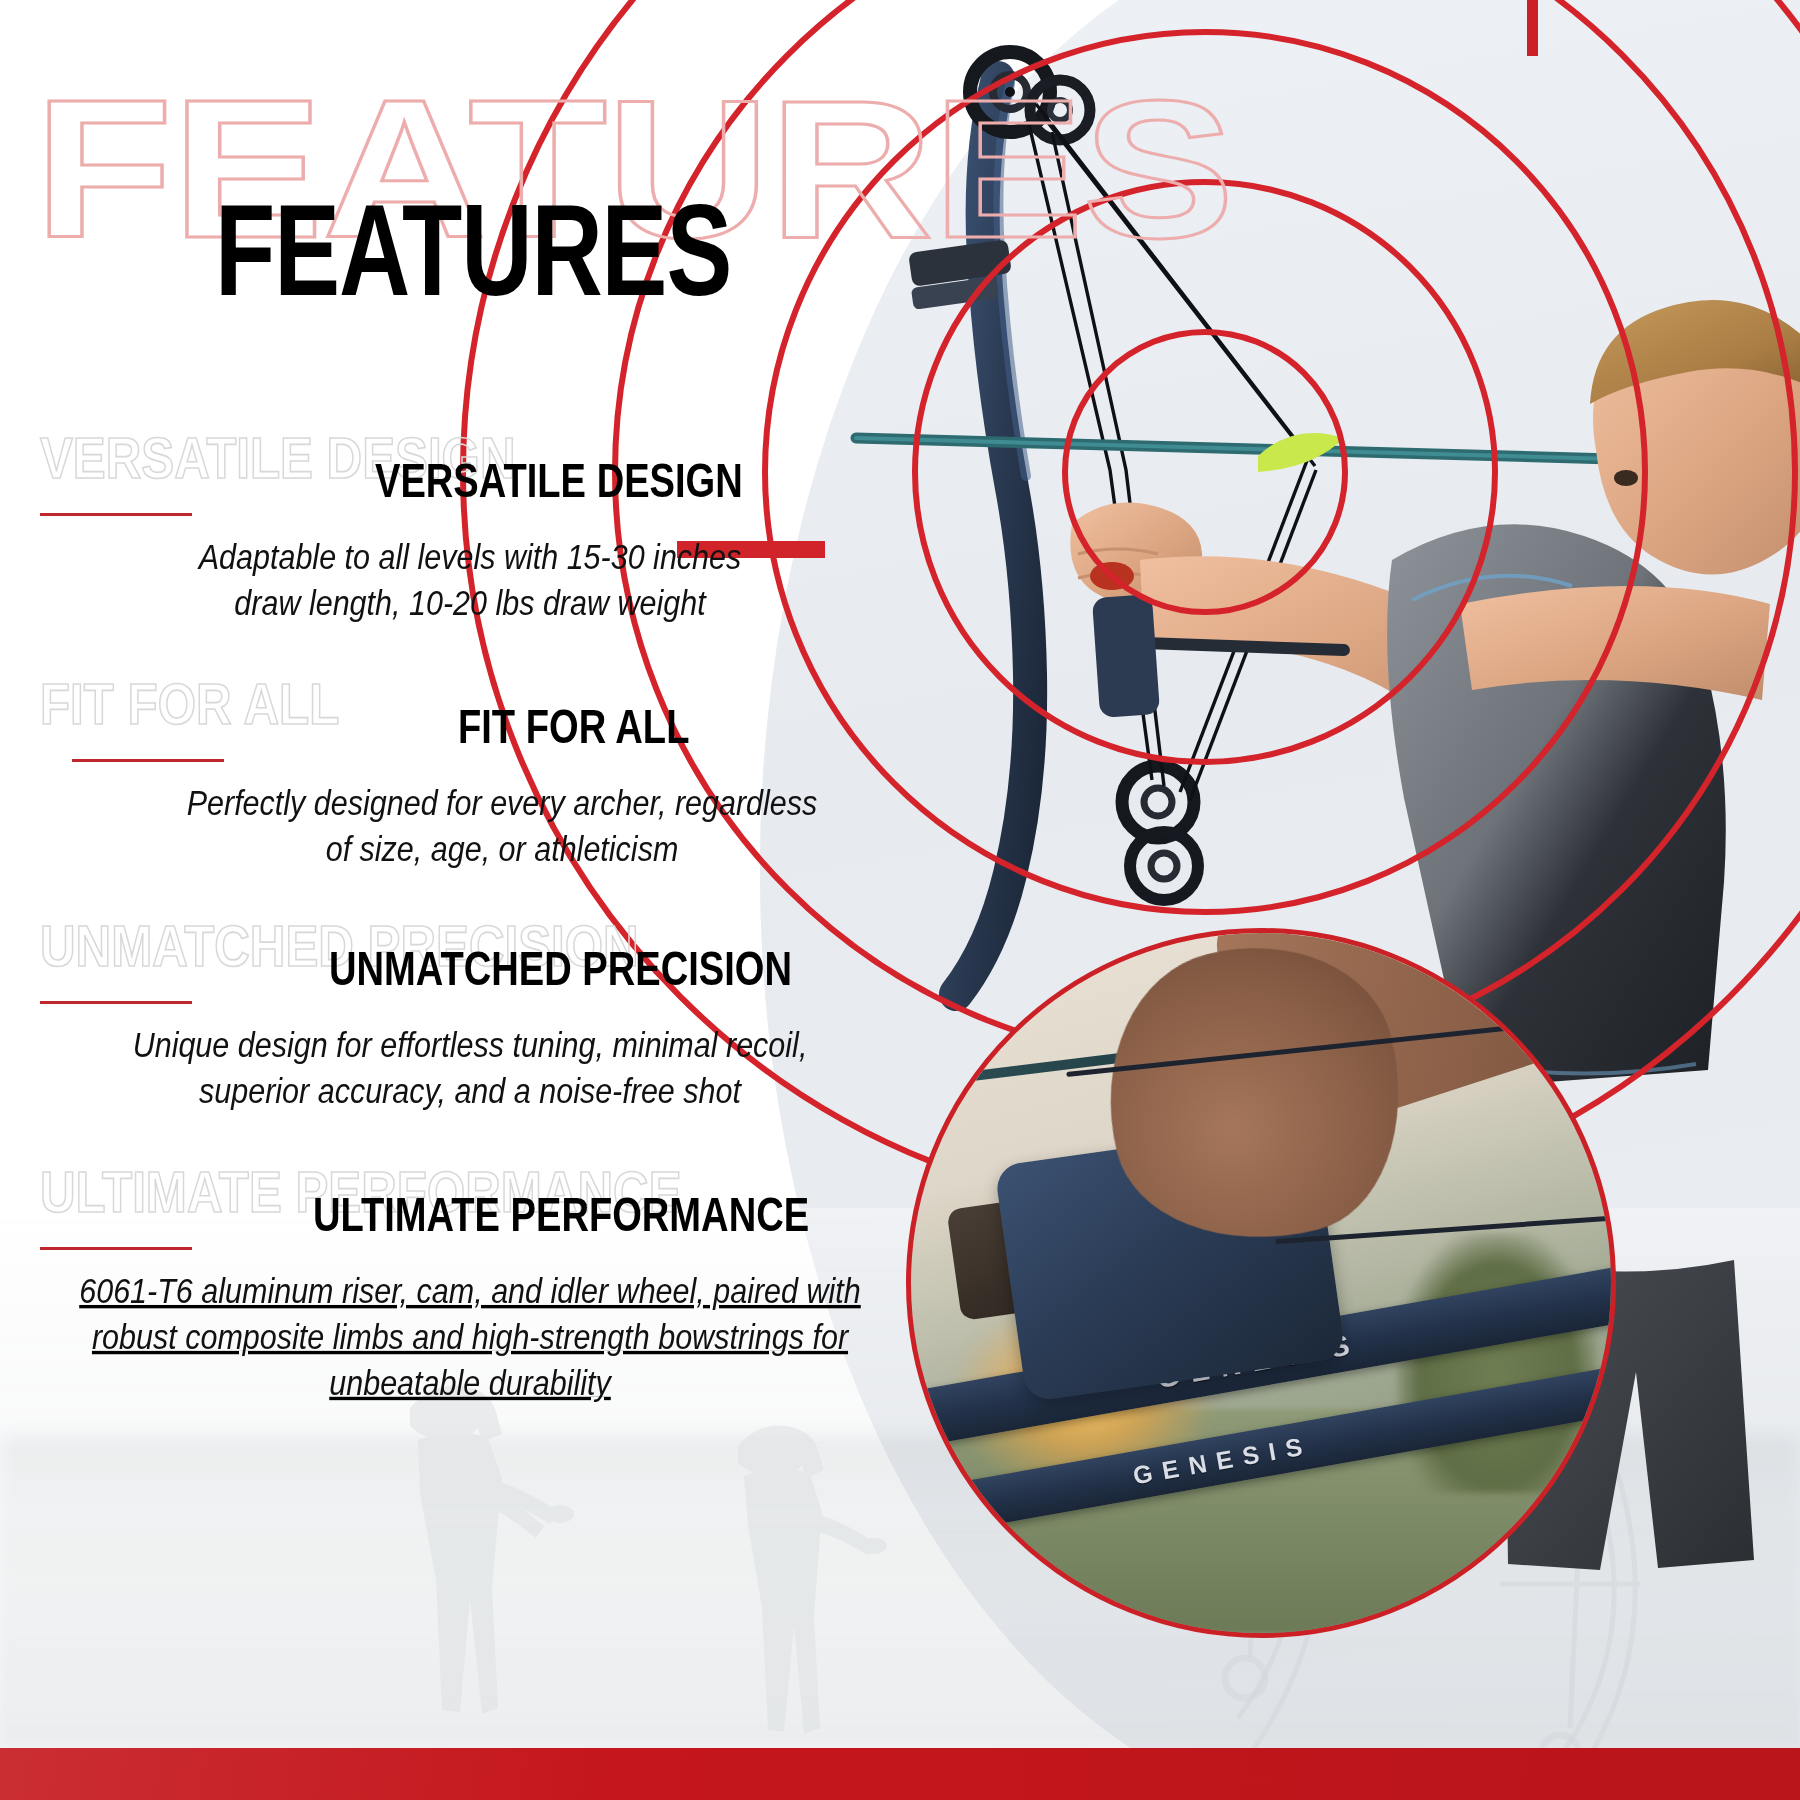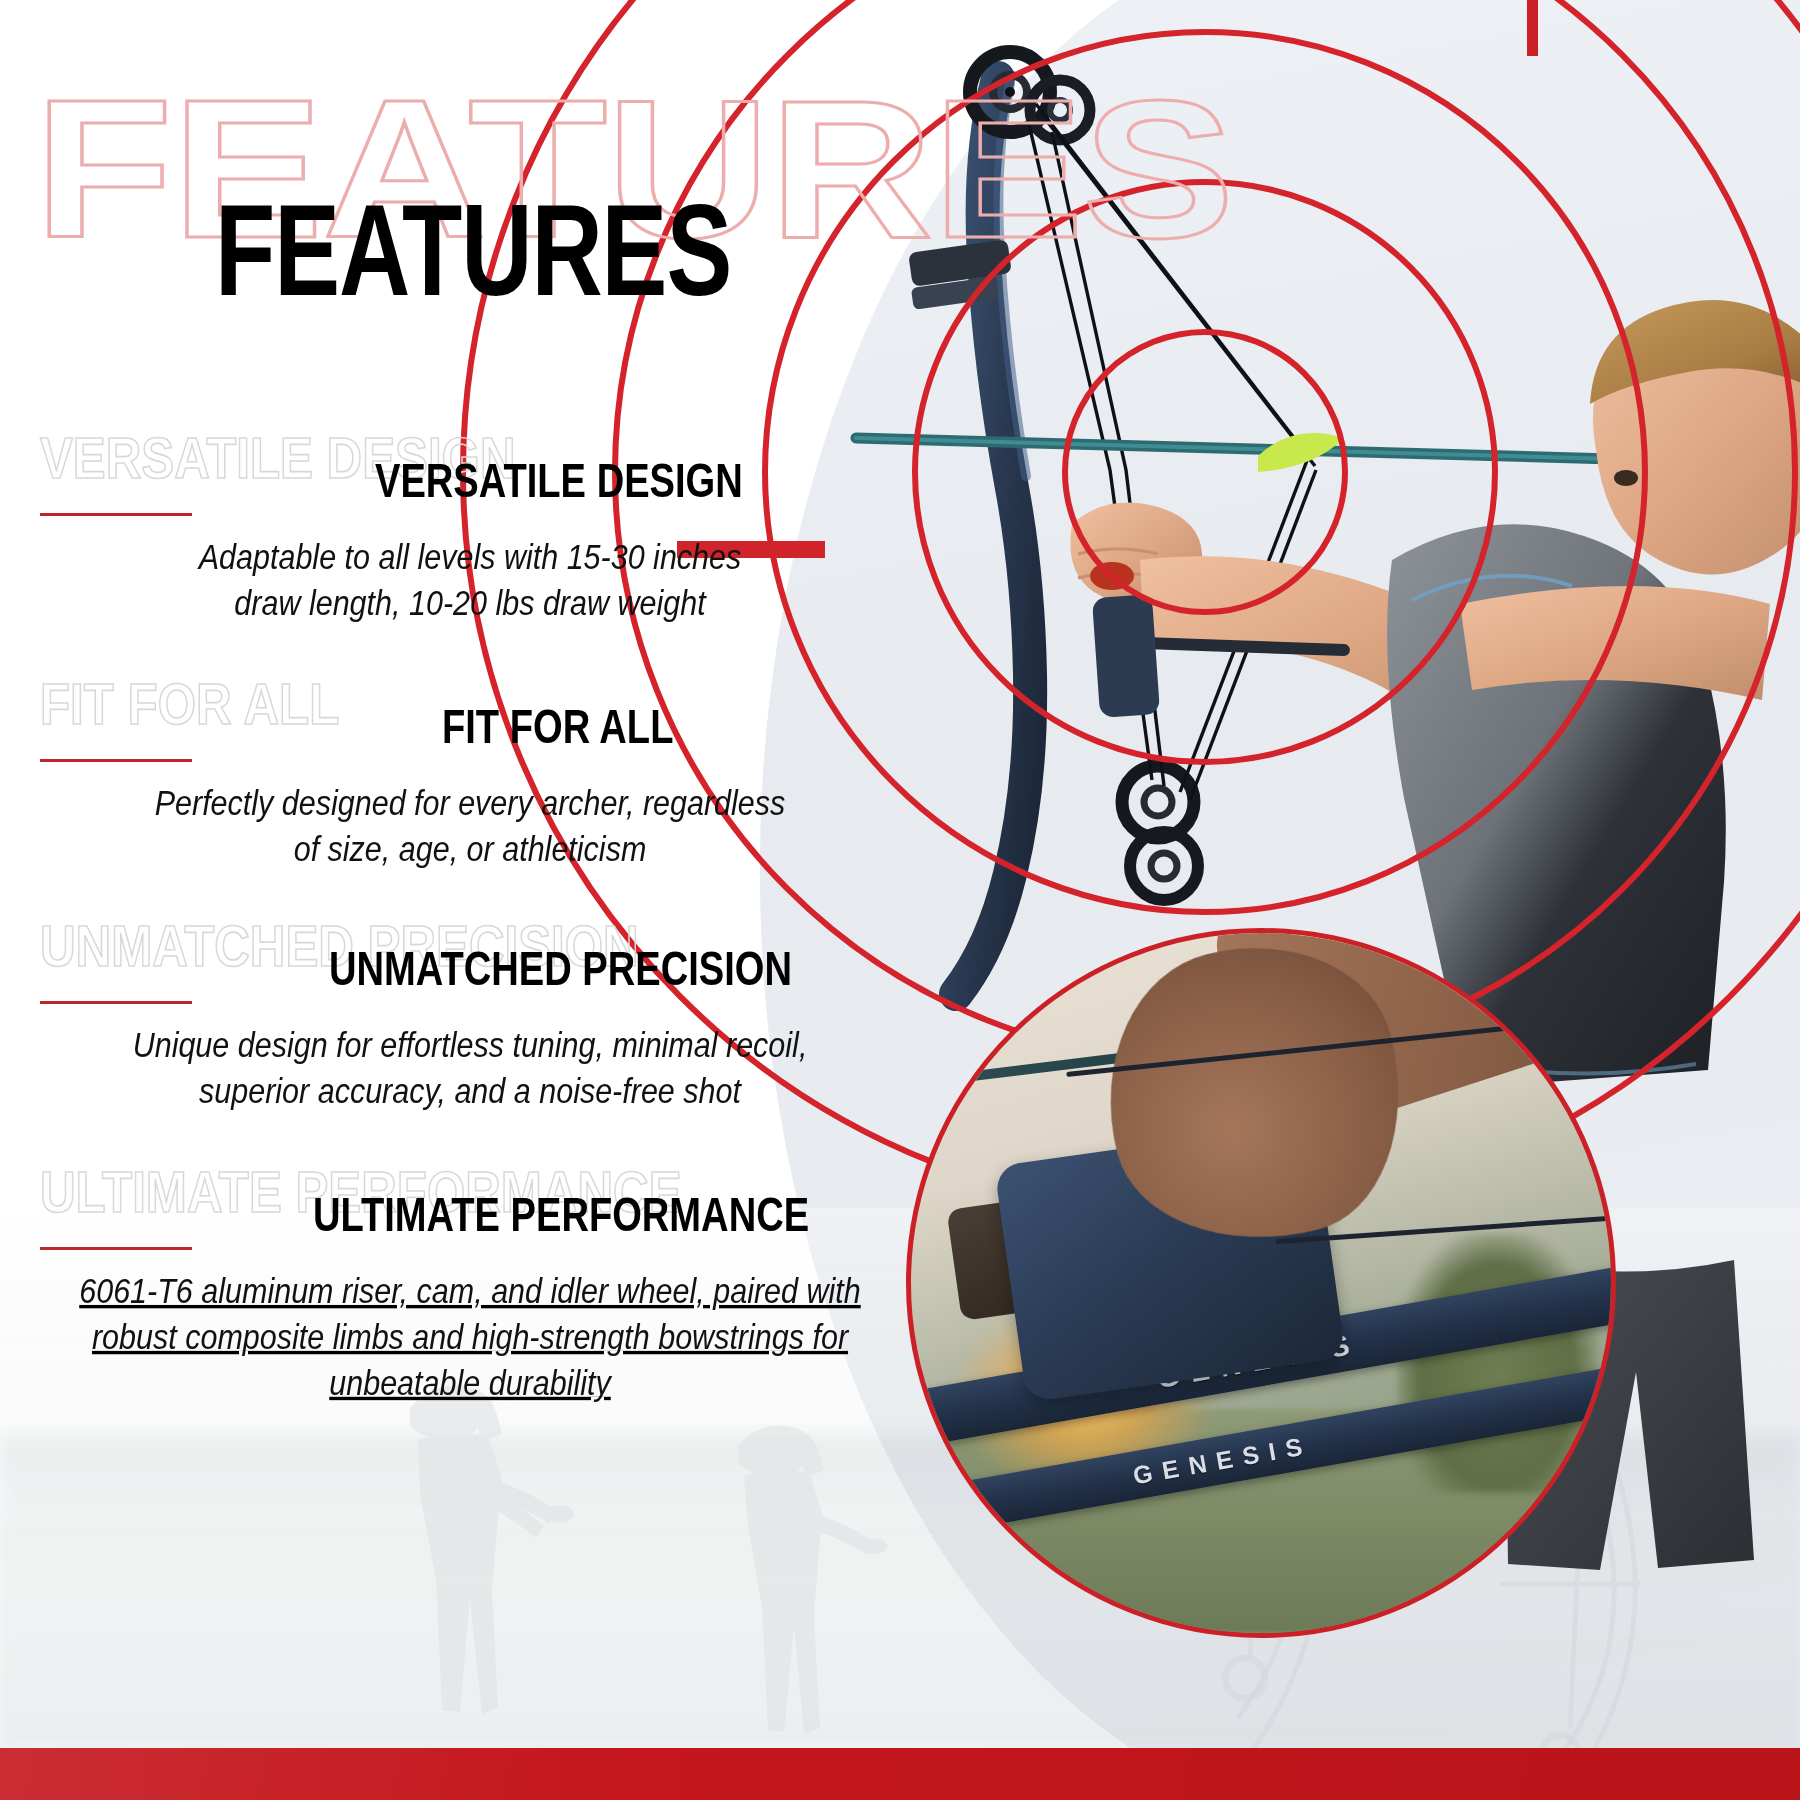--- a/index.html
+++ b/index.html
@@ -527,21 +527,21 @@
   <div class="features">
 
     <div class="feature" style="height:238px;">
       <div class="feat-ghost">VERSATILE DESIGN</div>
       <div class="feat-head">VERSATILE DESIGN</div>
       <div class="feat-rule"></div>
       <div class="feat-body">Adaptable to all levels with 15-30 inches
 draw length, 10-20 lbs draw weight</div>
     </div>
 
-    <div class="feature" style="height:234px;">
+    <div class="feature" style="height:234px;padding-left:32px;">
       <div class="feat-ghost">FIT FOR ALL</div>
       <div class="feat-head">FIT FOR ALL</div>
       <div class="feat-rule"></div>
       <div class="feat-body">Perfectly designed for every archer, regardless
 of size, age, or athleticism</div>
     </div>
 
     <div class="feature" style="height:238px;">
       <div class="feat-ghost">UNMATCHED PRECISION</div>
       <div class="feat-head">UNMATCHED PRECISION</div>

